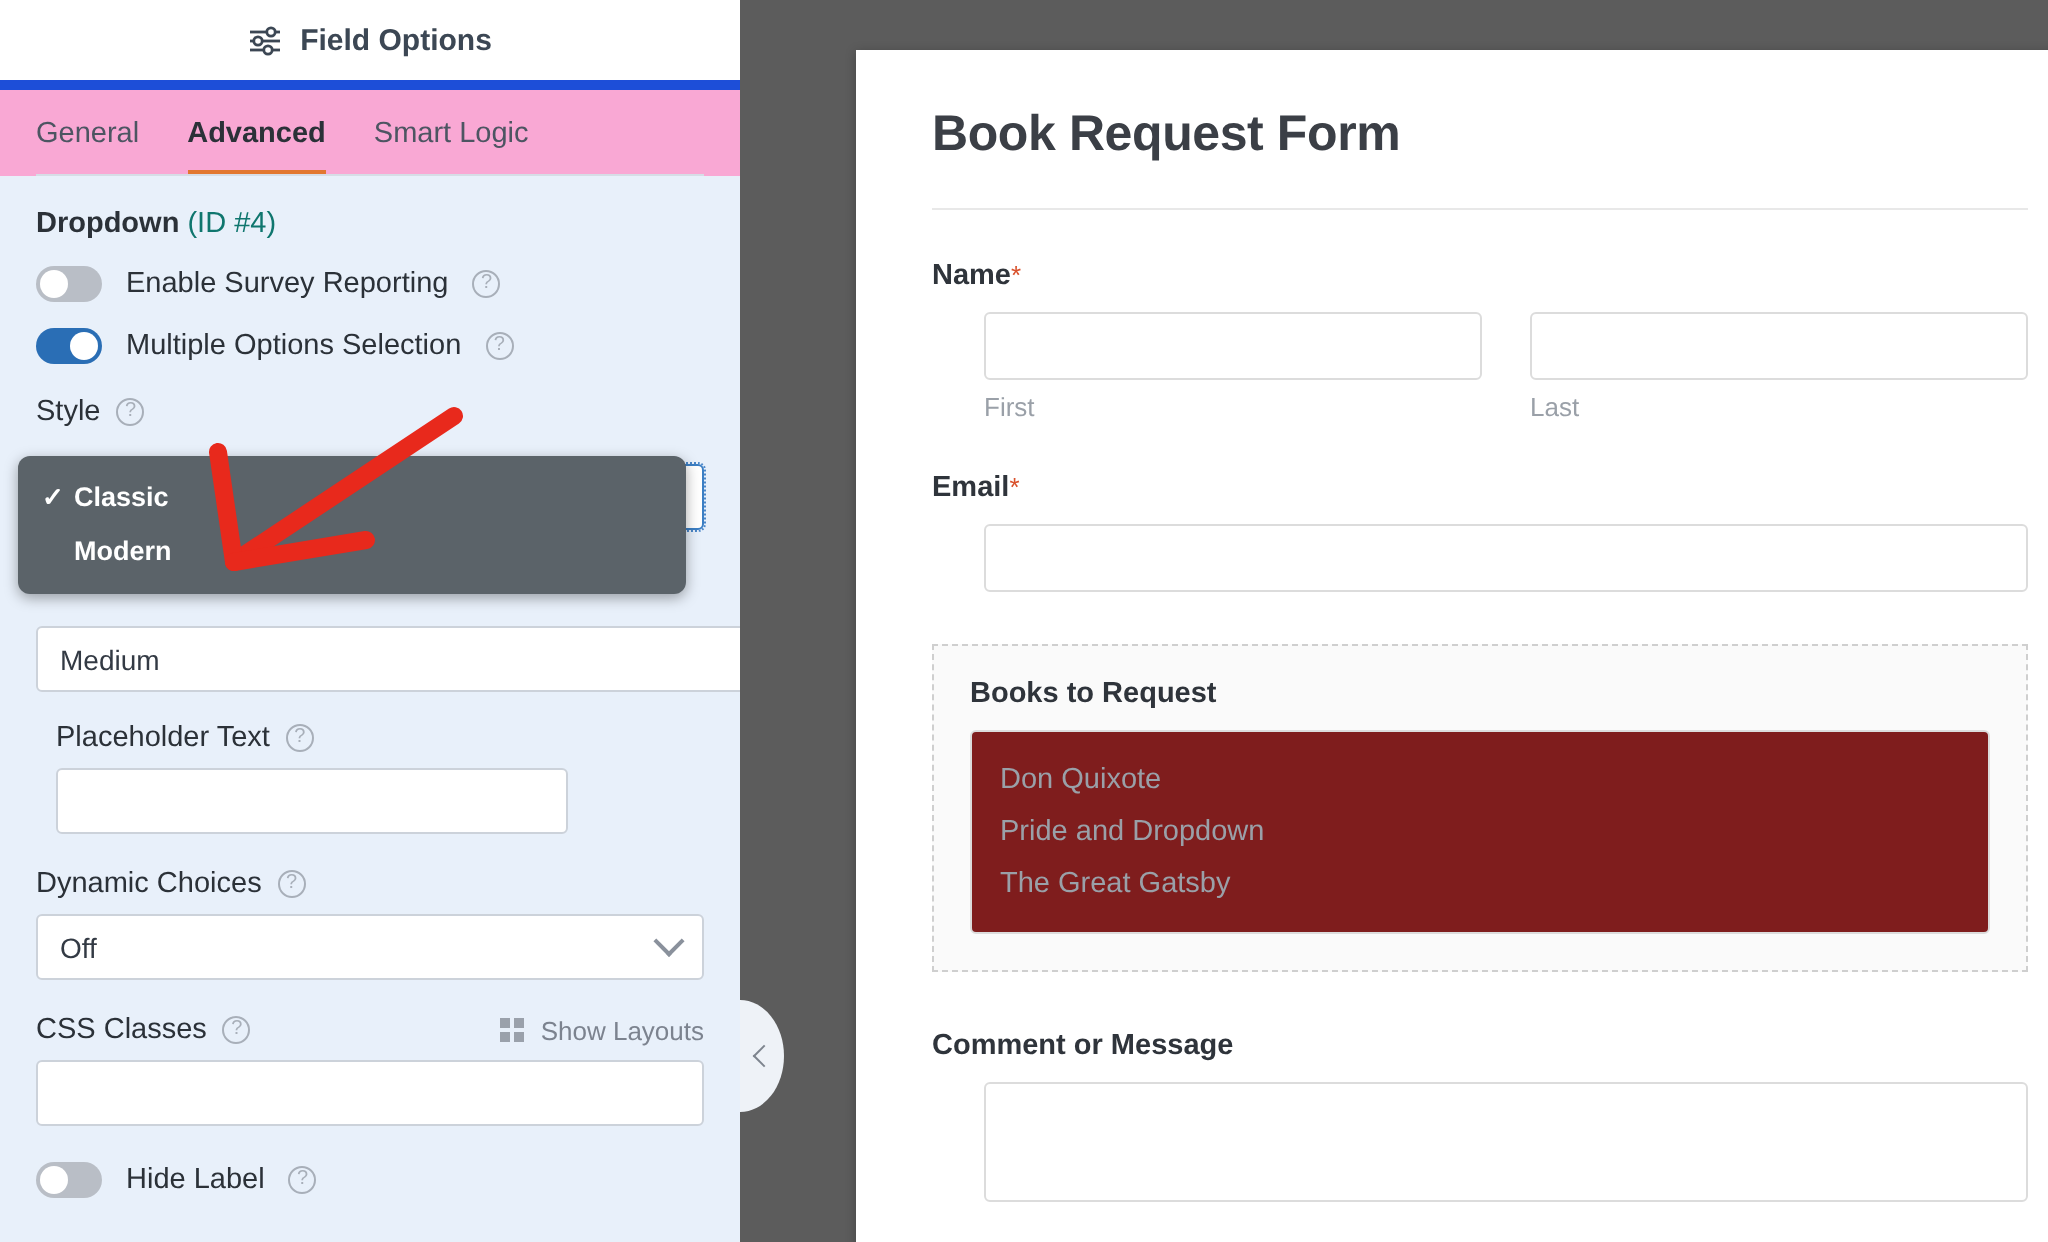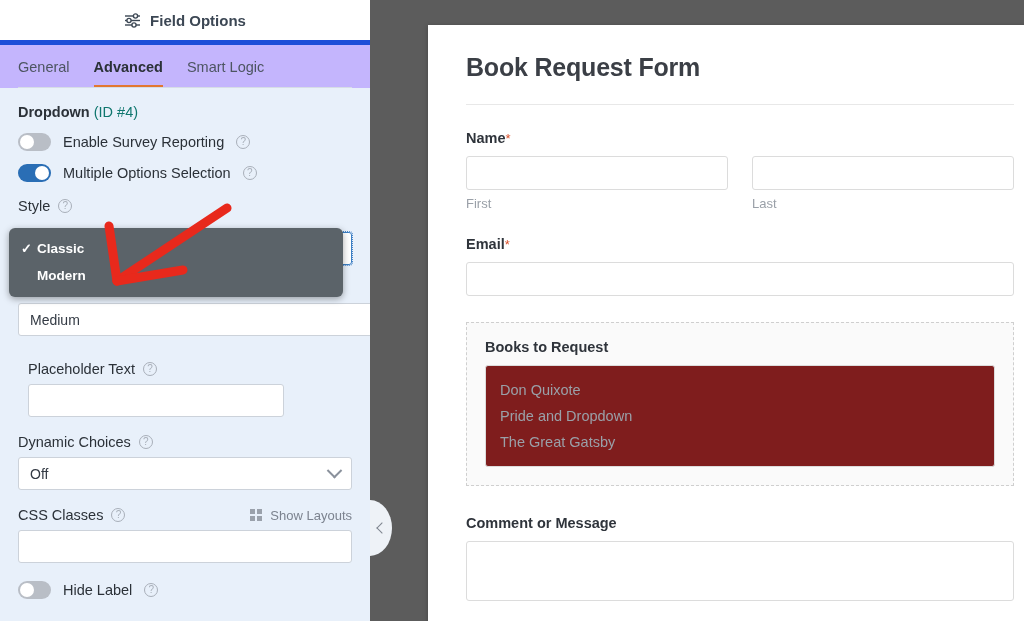--- a/index.html
+++ b/index.html
@@ -35,21 +35,21 @@
     background: #e4e7eb;
     color: #666e78;
     border-bottom: 1px solid #d2d6db;
   }
   .tab-ico { display: inline-flex; align-items: center; }
 
   .subtabs {
     position: relative;
     display: flex; gap: 24px;
     padding: 14px 18px 0 18px;
-    background: #c4b5fd;
+    background: #f9a8d4;
     height: 43px;
   }
   .subtab {
     font-size: 14.5px; color: #4d5562;
     padding-bottom: 10px;
     cursor: pointer;
     white-space: nowrap;
   }
   .subtab.active { font-weight: bold; color: #2b3138; border-bottom: 3px solid #e27730; }
   .subtab-rule {
@@ -176,21 +176,21 @@
     font-size: 25px; font-weight: bold; color: #3b3f46;
     letter-spacing: -.2px;
   }
   .title-rule { margin-top: 22px; border-top: 1px solid #e8e8e8; }
 
   .pv-field { padding-top: 24px; }
   .pv-label {
     font-size: 14.5px; font-weight: bold; color: #2f343b;
   }
   .req { color: #d9512c; font-size: 13px; }
-  .pv-inputs { display: flex; gap: 24px; margin-top: 9px; }
+  .pv-inputs { display: flex; gap: 24px; margin-top: 9px; margin-left: 26px; }
   .pv-input {
     height: 34px; border: 1px solid #dcdcdc; border-radius: 3px;
     background: #fff; flex: 1;
   }
   .pv-sub {
     font-size: 13px; color: #9aa0a8; margin-top: 6px;
   }
   .pv-col { flex: 1; }
 
   .pv-active {
@@ -298,21 +298,21 @@
         <span>Modern</span>
       </div>
     </div>
 
     <svg class="arrow-svg" viewBox="0 0 170 105">
       <path d="M152 12 L42 85" stroke="#e8291c" stroke-width="9" stroke-linecap="round" fill="none"></path>
       <path d="M42 85 L34 30" stroke="#e8291c" stroke-width="9" stroke-linecap="round" fill="none"></path>
       <path d="M42 85 L108 74" stroke="#e8291c" stroke-width="9" stroke-linecap="round" fill="none"></path>
     </svg>
 
-    <div style="position:absolute; left:18px; top:303px; width:403px;">
+    <div style="position:absolute; left:18px; top:313px; width:403px;">
       <div class="ctrl tall">
         <span>Medium</span>
         <span class="chev"></span>
       </div>
     </div>
 
     <div class="group" style="position:absolute; left:0; top:345px; width:302px;padding-left:28px;">
       <div class="group-label">
         <span>Placeholder Text</span>
         <span class="help">?</span>

